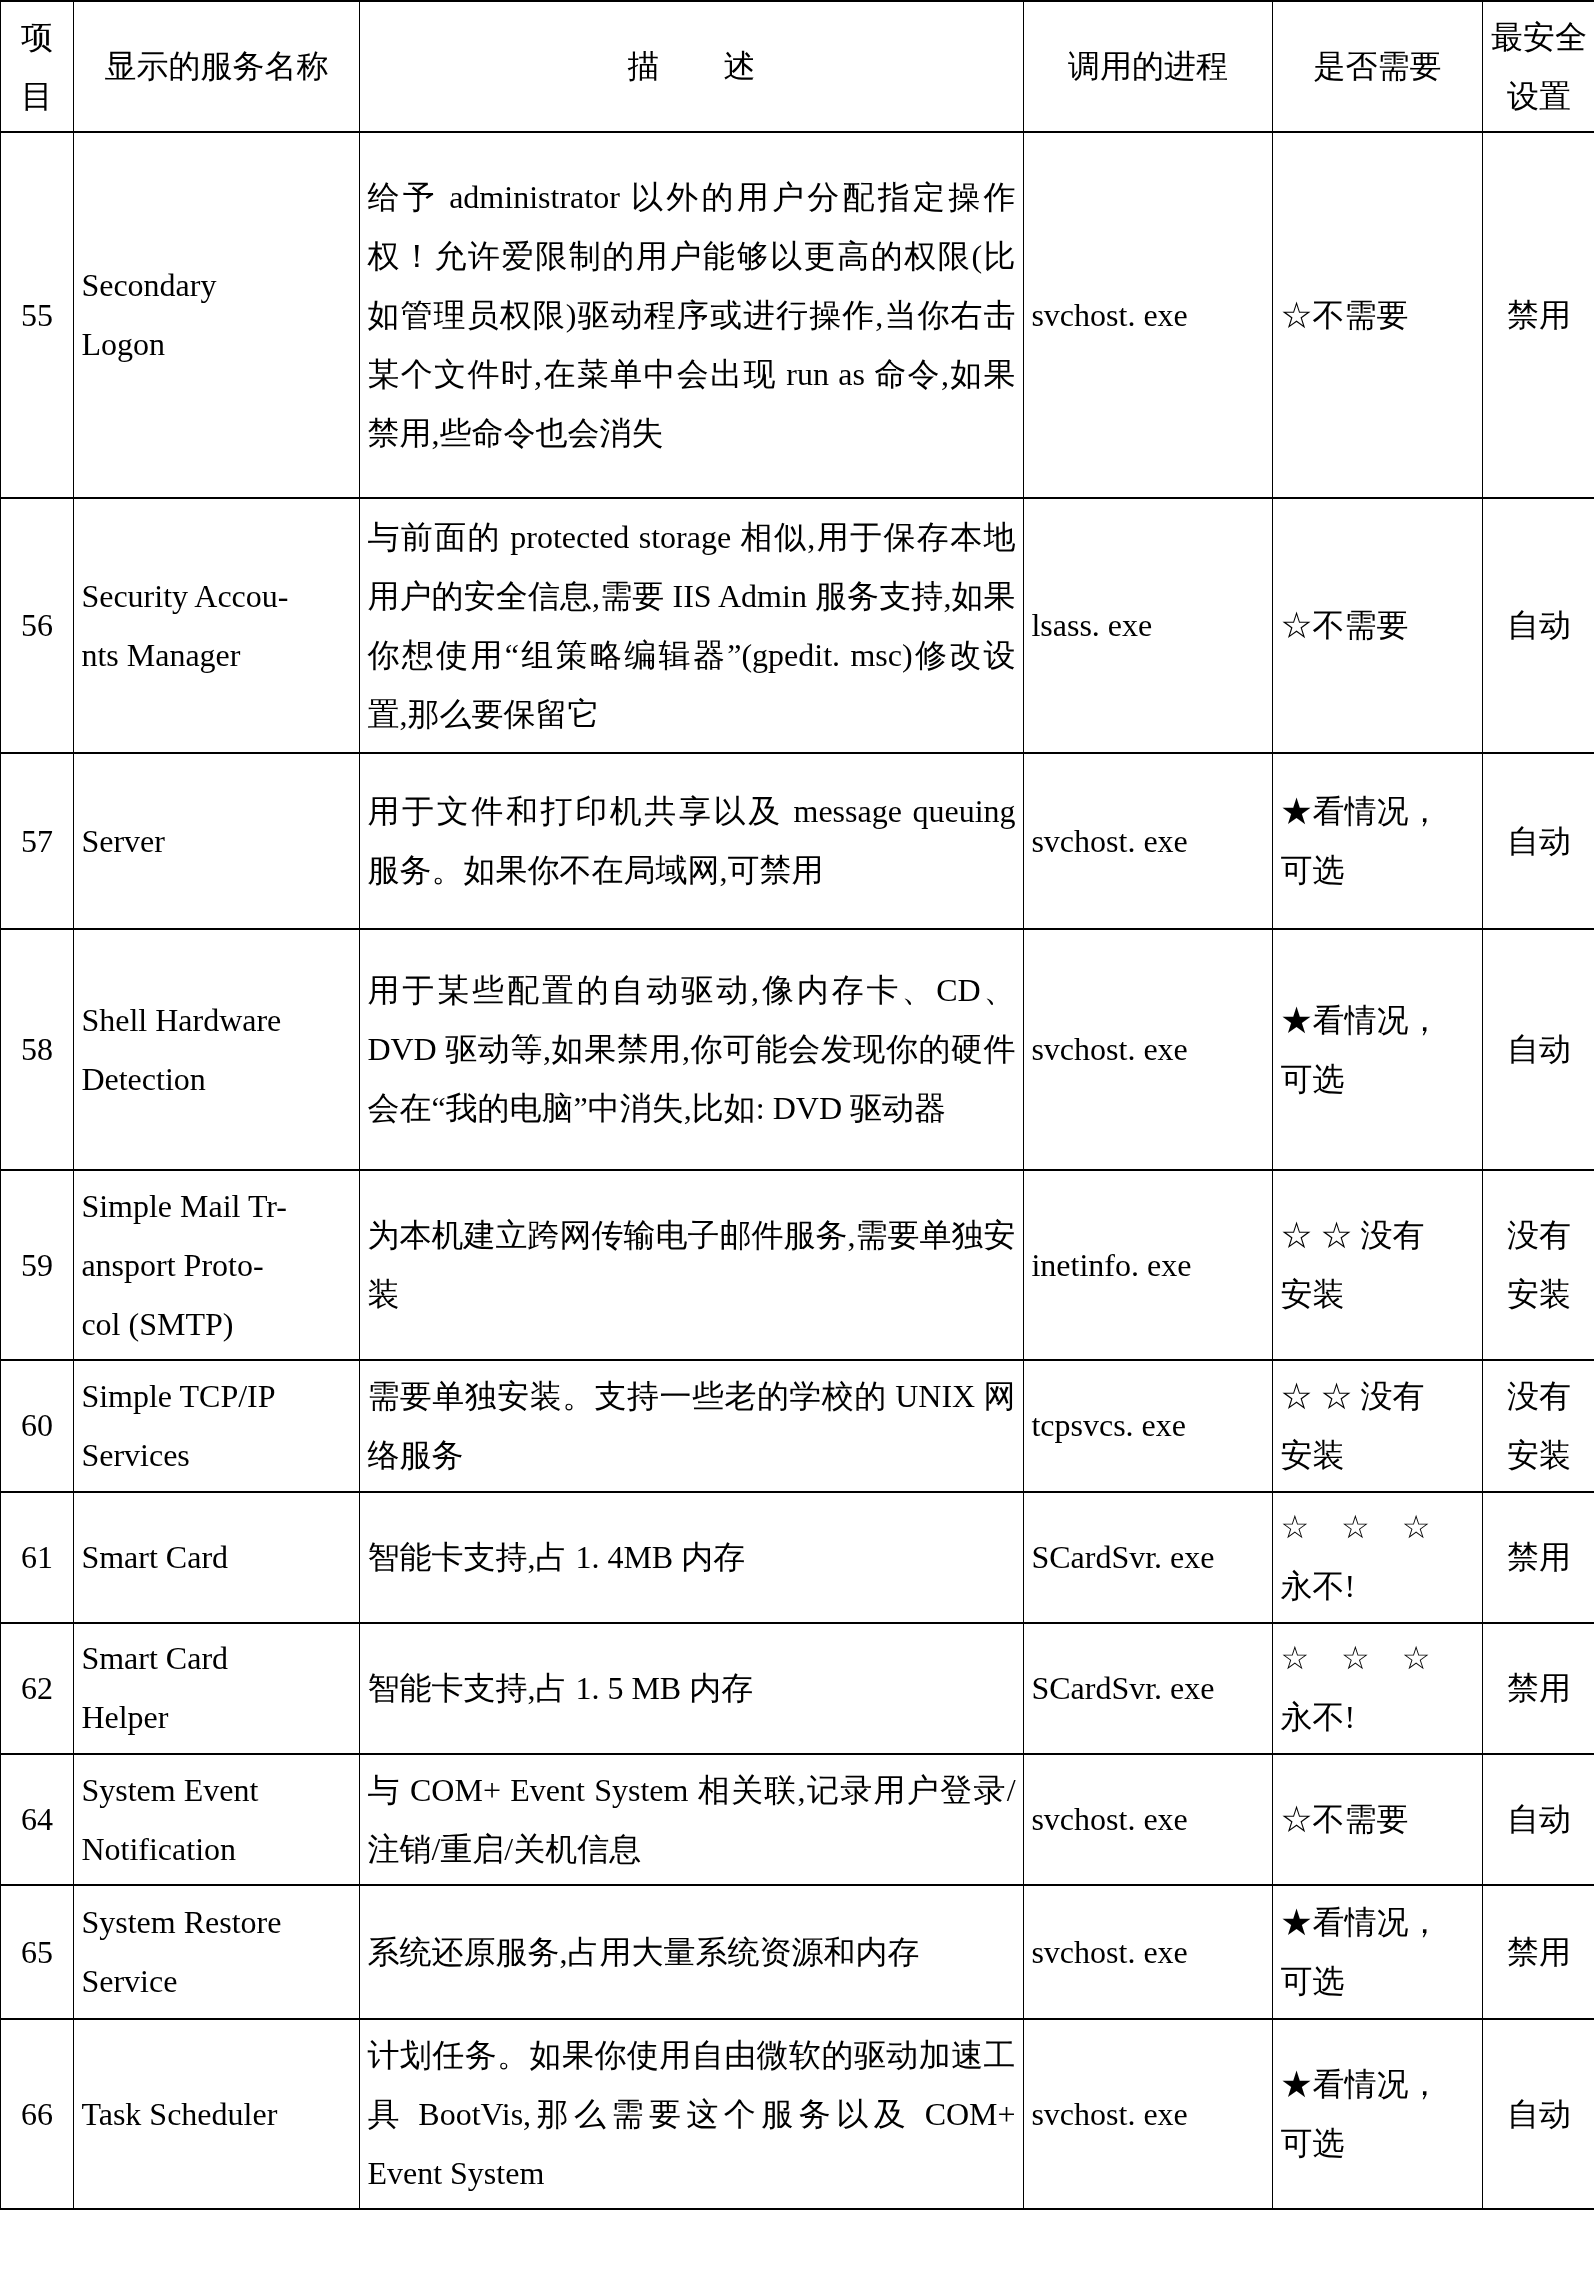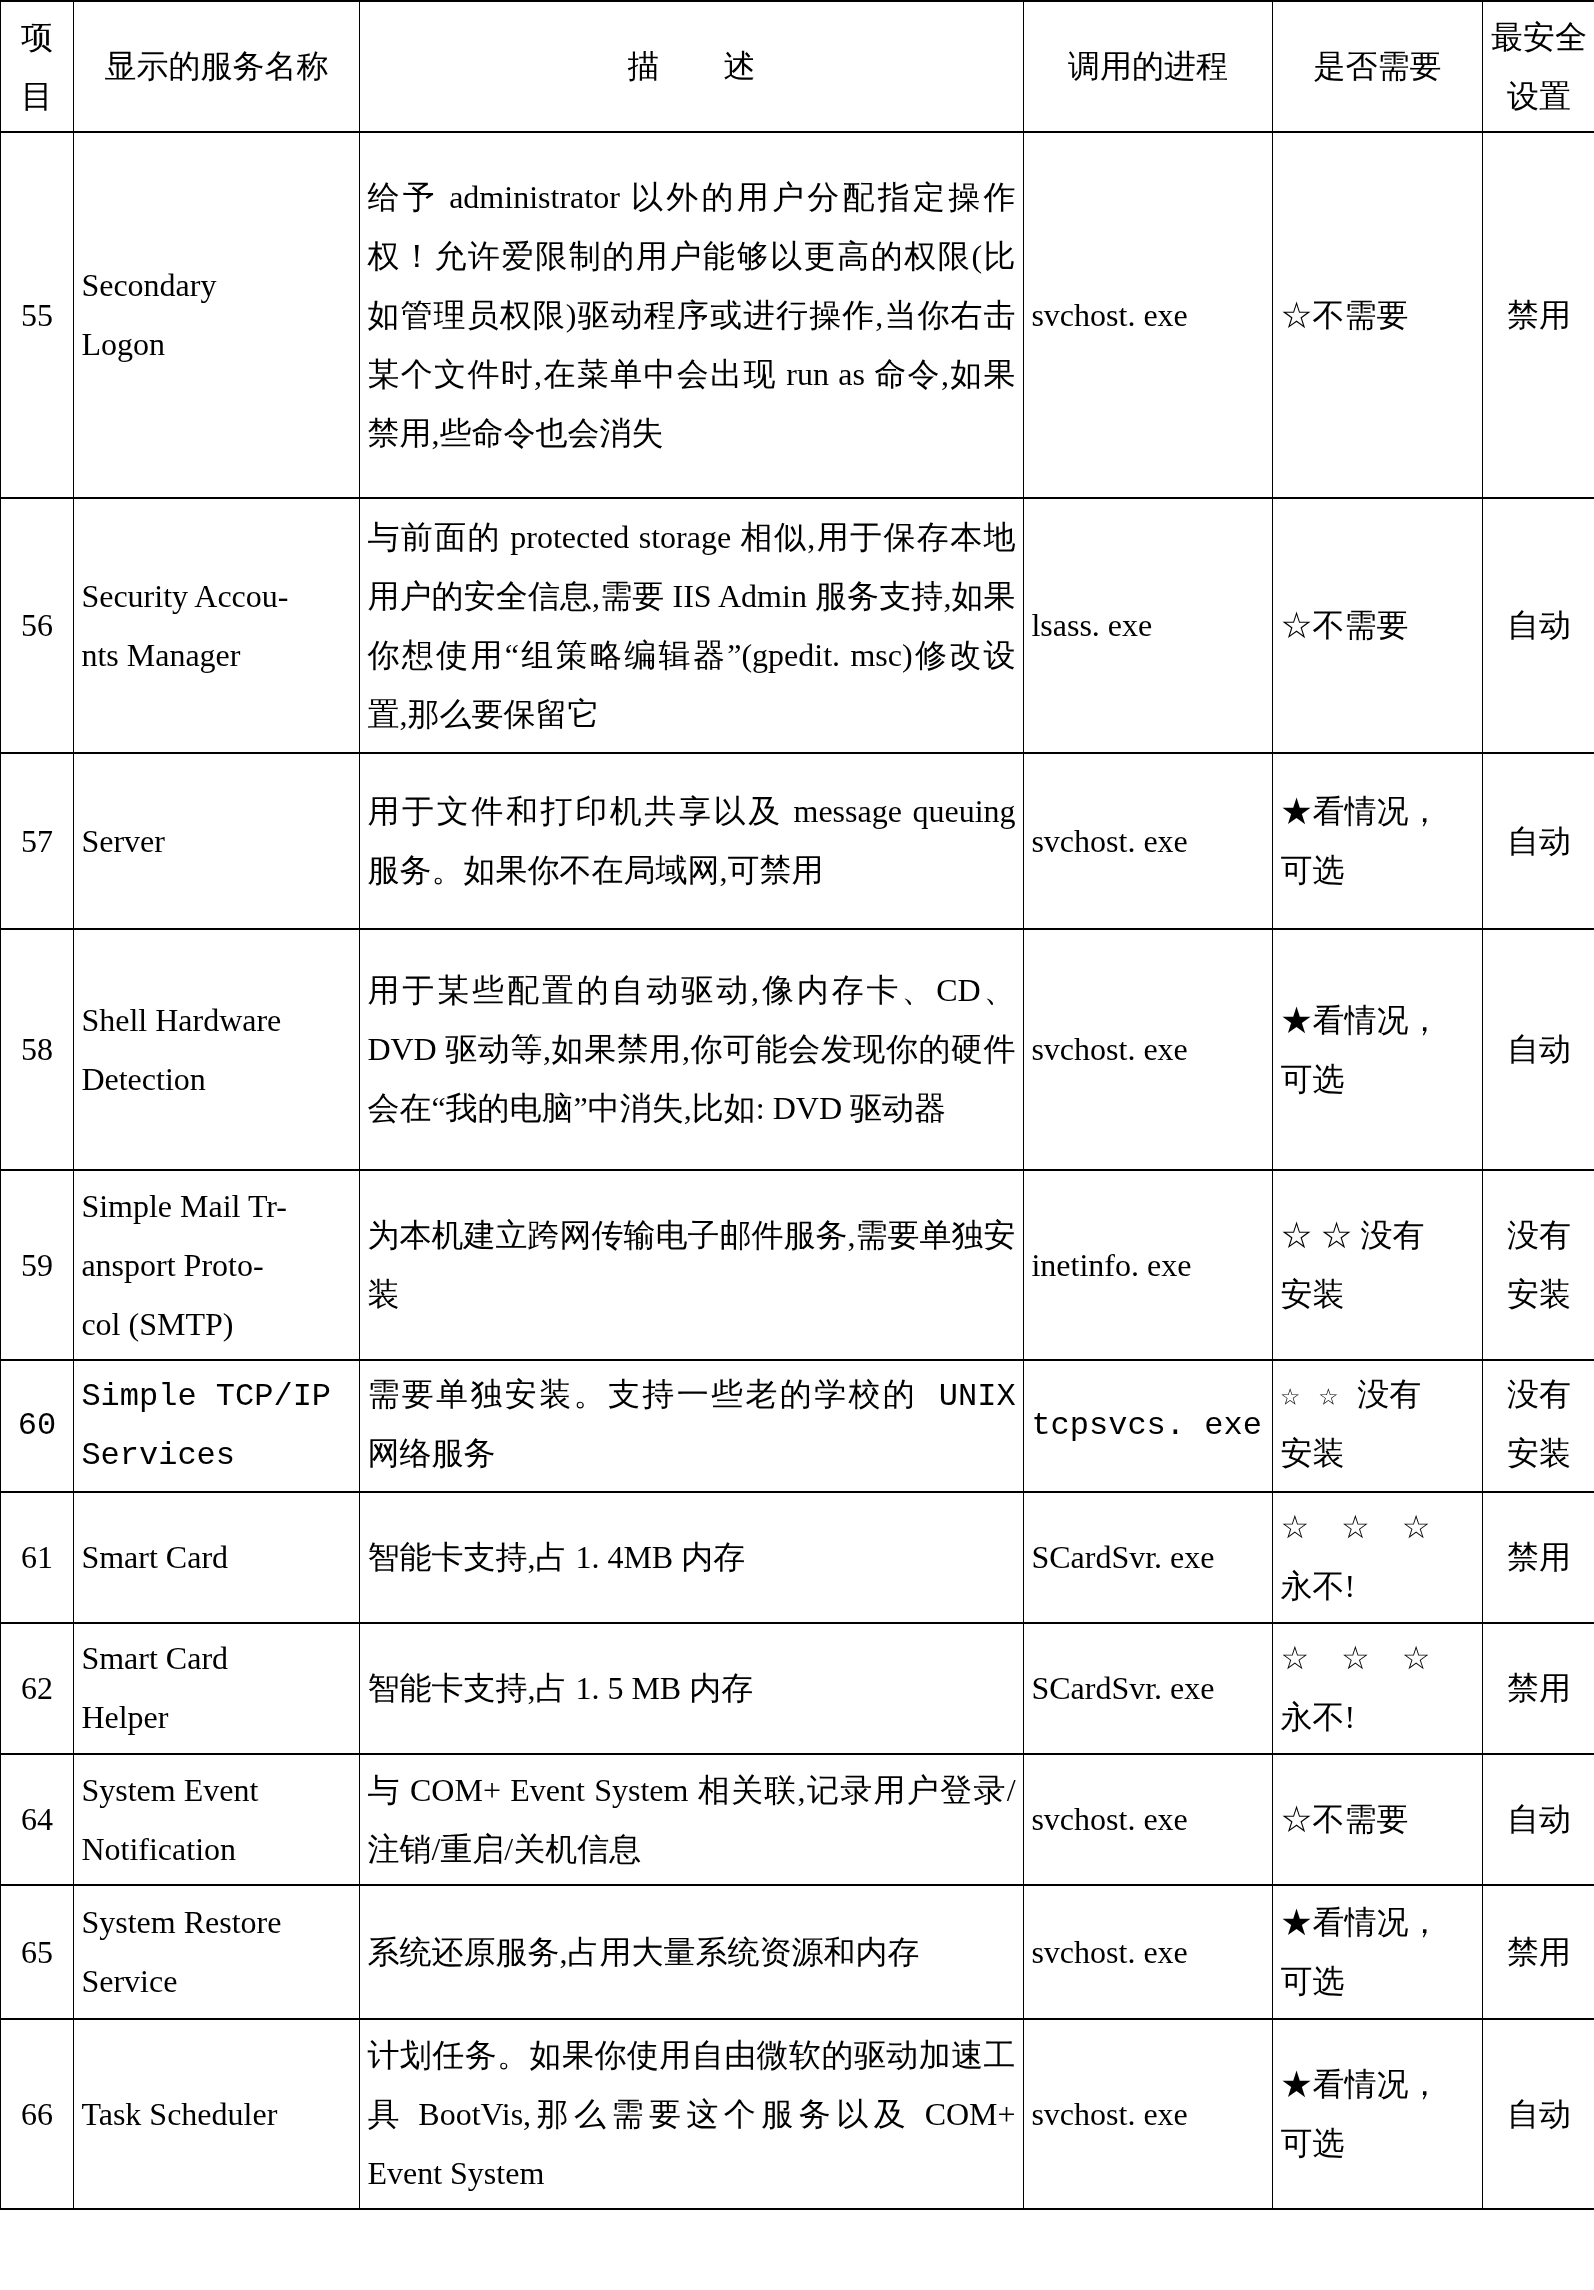--- a/index.html
+++ b/index.html
@@ -148,21 +148,21 @@
           <td class="name">Simple Mail Tr-
 ansport Proto-
 col (SMTP)</td>
           <td class="desc">为本机建立跨网传输电子邮件服务,需要单独安装</td>
           <td class="process">inetinfo. exe</td>
           <td class="needed">☆ ☆ 没有
 安装</td>
           <td class="setting">没有
 安装</td>
         </tr>
-        <tr style="height: 121px; font-family: Liberation Mono, monospace;">
+        <tr style="height: 121px;">
           <td class="item">60</td>
           <td class="name">Simple TCP/IP
 Services</td>
           <td class="desc">需要单独安装。支持一些老的学校的 UNIX 网络服务</td>
           <td class="process">tcpsvcs. exe</td>
           <td class="needed">☆ ☆ 没有
 安装</td>
           <td class="setting">没有
 安装</td>
         </tr>

